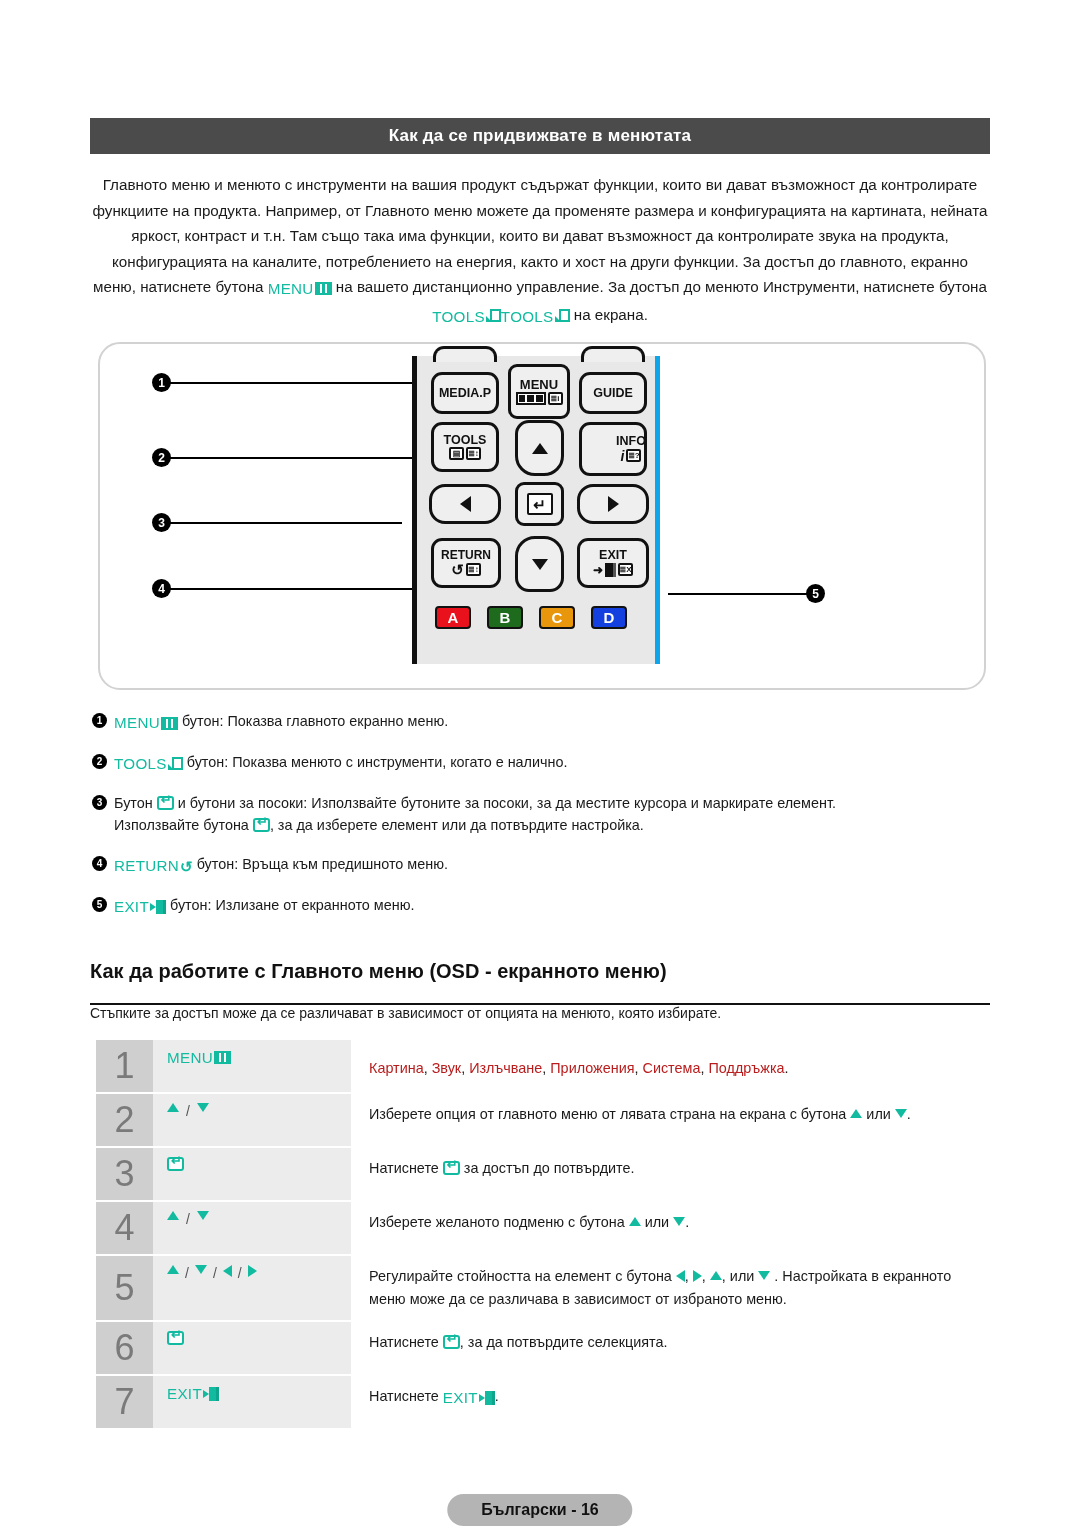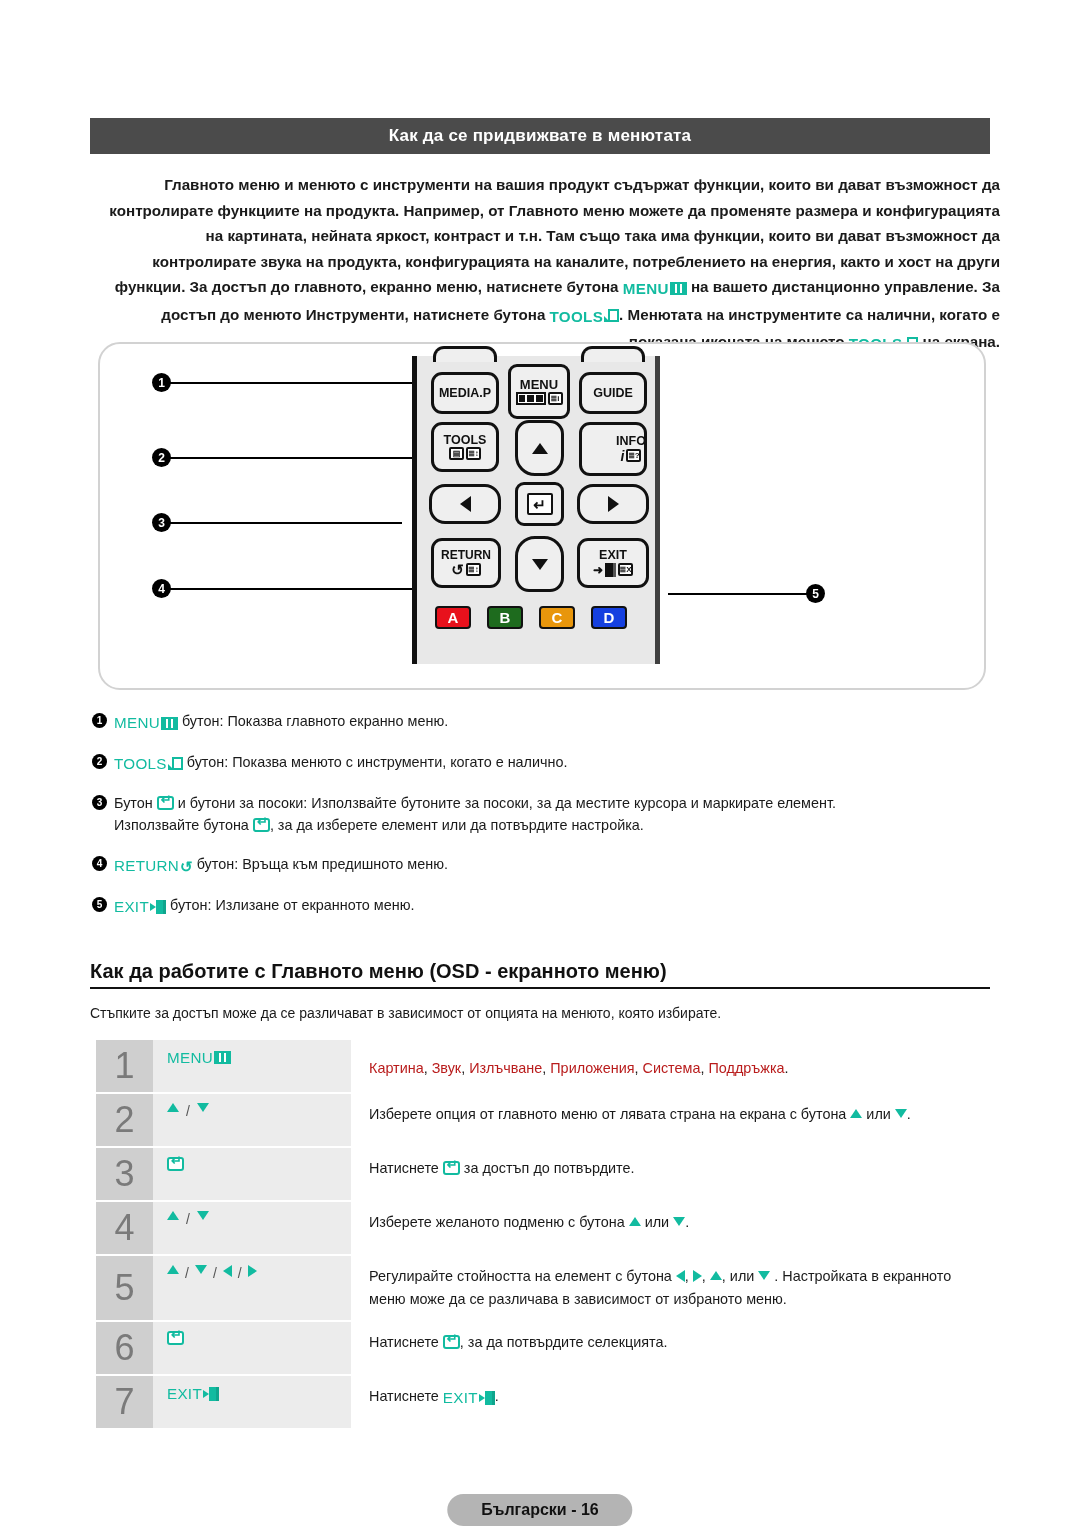--- a/index.html
+++ b/index.html
@@ -15,24 +15,23 @@
   
   .section-bar {
     position: absolute; left: 90px; top: 118px; width: 900px; height: 36px;
     background: #4b4b4b; color: #ffffff;
     display: flex; align-items: center; justify-content: center;
     font-size: 17px; font-weight: bold; letter-spacing: .2px;
   }
 
   
   .intro {
-    position: absolute; left: 100px; top: 172px; width: 900px;
+    position: absolute; left: 90px; top: 172px; width: 900px;
     font-size: 15.2px; line-height: 25.5px; color: #1a1a1a;
-    text-align: right;
-    font-weight: bold;
+    text-align: center;
   }
   .tok { white-space: nowrap; display: inline-flex; align-items: center; gap: 1px; vertical-align: -2px; }
   .tok .lbl { color: #12bba0; font-size: 15.2px; letter-spacing: .3px; }
 
   
   .ic-menu {
     display: inline-block; width: 17px; height: 13px; background: #12bba0;
     position: relative; vertical-align: -2px;
   }
   .ic-menu::before, .ic-menu::after {
@@ -87,21 +86,21 @@
     position: absolute; width: 19px; height: 19px; border-radius: 50%;
     background: #000; color: #fff; font-size: 12px; font-weight: bold;
     display: flex; align-items: center; justify-content: center;
   }
   .leader { position: absolute; height: 2px; background: #000; }
 
   
   .remote {
     position: absolute; left: 412px; top: 356px; width: 248px; height: 308px;
     background: #e8e8e8;
-    border-left: 5px solid #111; border-right: 5px solid #404040;
+    border-left: 5px solid #111; border-right: 5px solid #0ea5e9;
   }
   .rbtn {
     position: absolute; background: #efefef; border: 3px solid #111;
     border-radius: 11px; display: flex; flex-direction: column;
     align-items: center; justify-content: center;
     font-size: 12.5px; font-weight: bold; color: #111; line-height: 1.0;
   }
   .rbtn .sub { display: flex; align-items: center; gap: 2px; margin-top: 1px; }
   .glyphbox {
     border: 2px solid #111; width: 15px; height: 13px; display: inline-flex;
@@ -133,21 +132,21 @@
     flex: 0 0 auto; width: 15px; height: 15px; border-radius: 50%; background: #000;
     color: #fff; font-size: 10px; font-weight: bold;
     display: flex; align-items: center; justify-content: center; margin-top: 3px;
   }
   .btext { flex: 1; }
 
   
   .h2 {
     position: absolute; left: 90px; top: 960px; width: 900px;
     font-size: 20px; font-weight: bold; color: #111;
-    border-bottom: 2px solid #111; padding-bottom: 4px;
+    border-bottom: 2px solid #111; padding-bottom: 20px;
   }
   .sub-para {
     position: absolute; left: 90px; top: 1002px; width: 900px;
     font-size: 14px; line-height: 22px;
   }
 
   
   .steps { position: absolute; left: 96px; top: 1040px; width: 890px; }
   .srow { display: flex; align-items: stretch; margin-bottom: 2px; min-height: 52px; }
   .scell-num {
@@ -180,21 +179,21 @@
 
   <div class="intro"><span>Главното меню и менюто с инструменти на вашия продукт съдържат функции, които ви дават възможност да контролирате функциите на продукта. Например, от Главното меню можете да променяте размера и конфигурацията на картината, нейната яркост, контраст и т.н. Там също така има функции, които ви дават възможност да контролирате звука на продукта, конфигурацията на каналите, потреблението на енергия, както и хост на други функции. За достъп до главното, екранно меню, натиснете бутона </span><span class="tok">
         <span class="lbl">MENU</span>
         <span class="ic-menu"></span>
       </span><span> на вашето дистанционно управление. За достъп до менюто Инструменти, натиснете бутона </span><span class="tok">
         <span class="lbl">TOOLS</span>
         <span class="ic-tools">
           <span class="bx"></span>
           <span class="ar"></span>
         </span>
-      </span><span>. Менютата на инструментите са налични, когато е показана иконата на менюто </span><span class="tok">
+      </span><span class="tok">
         <span class="lbl">TOOLS</span>
         <span class="ic-tools">
           <span class="bx"></span>
           <span class="ar"></span>
         </span>
       </span><span> на екрана.</span></div>
 
   <div class="diagram">
 
     <div class="callout" style="left:52px; top:29px;">

